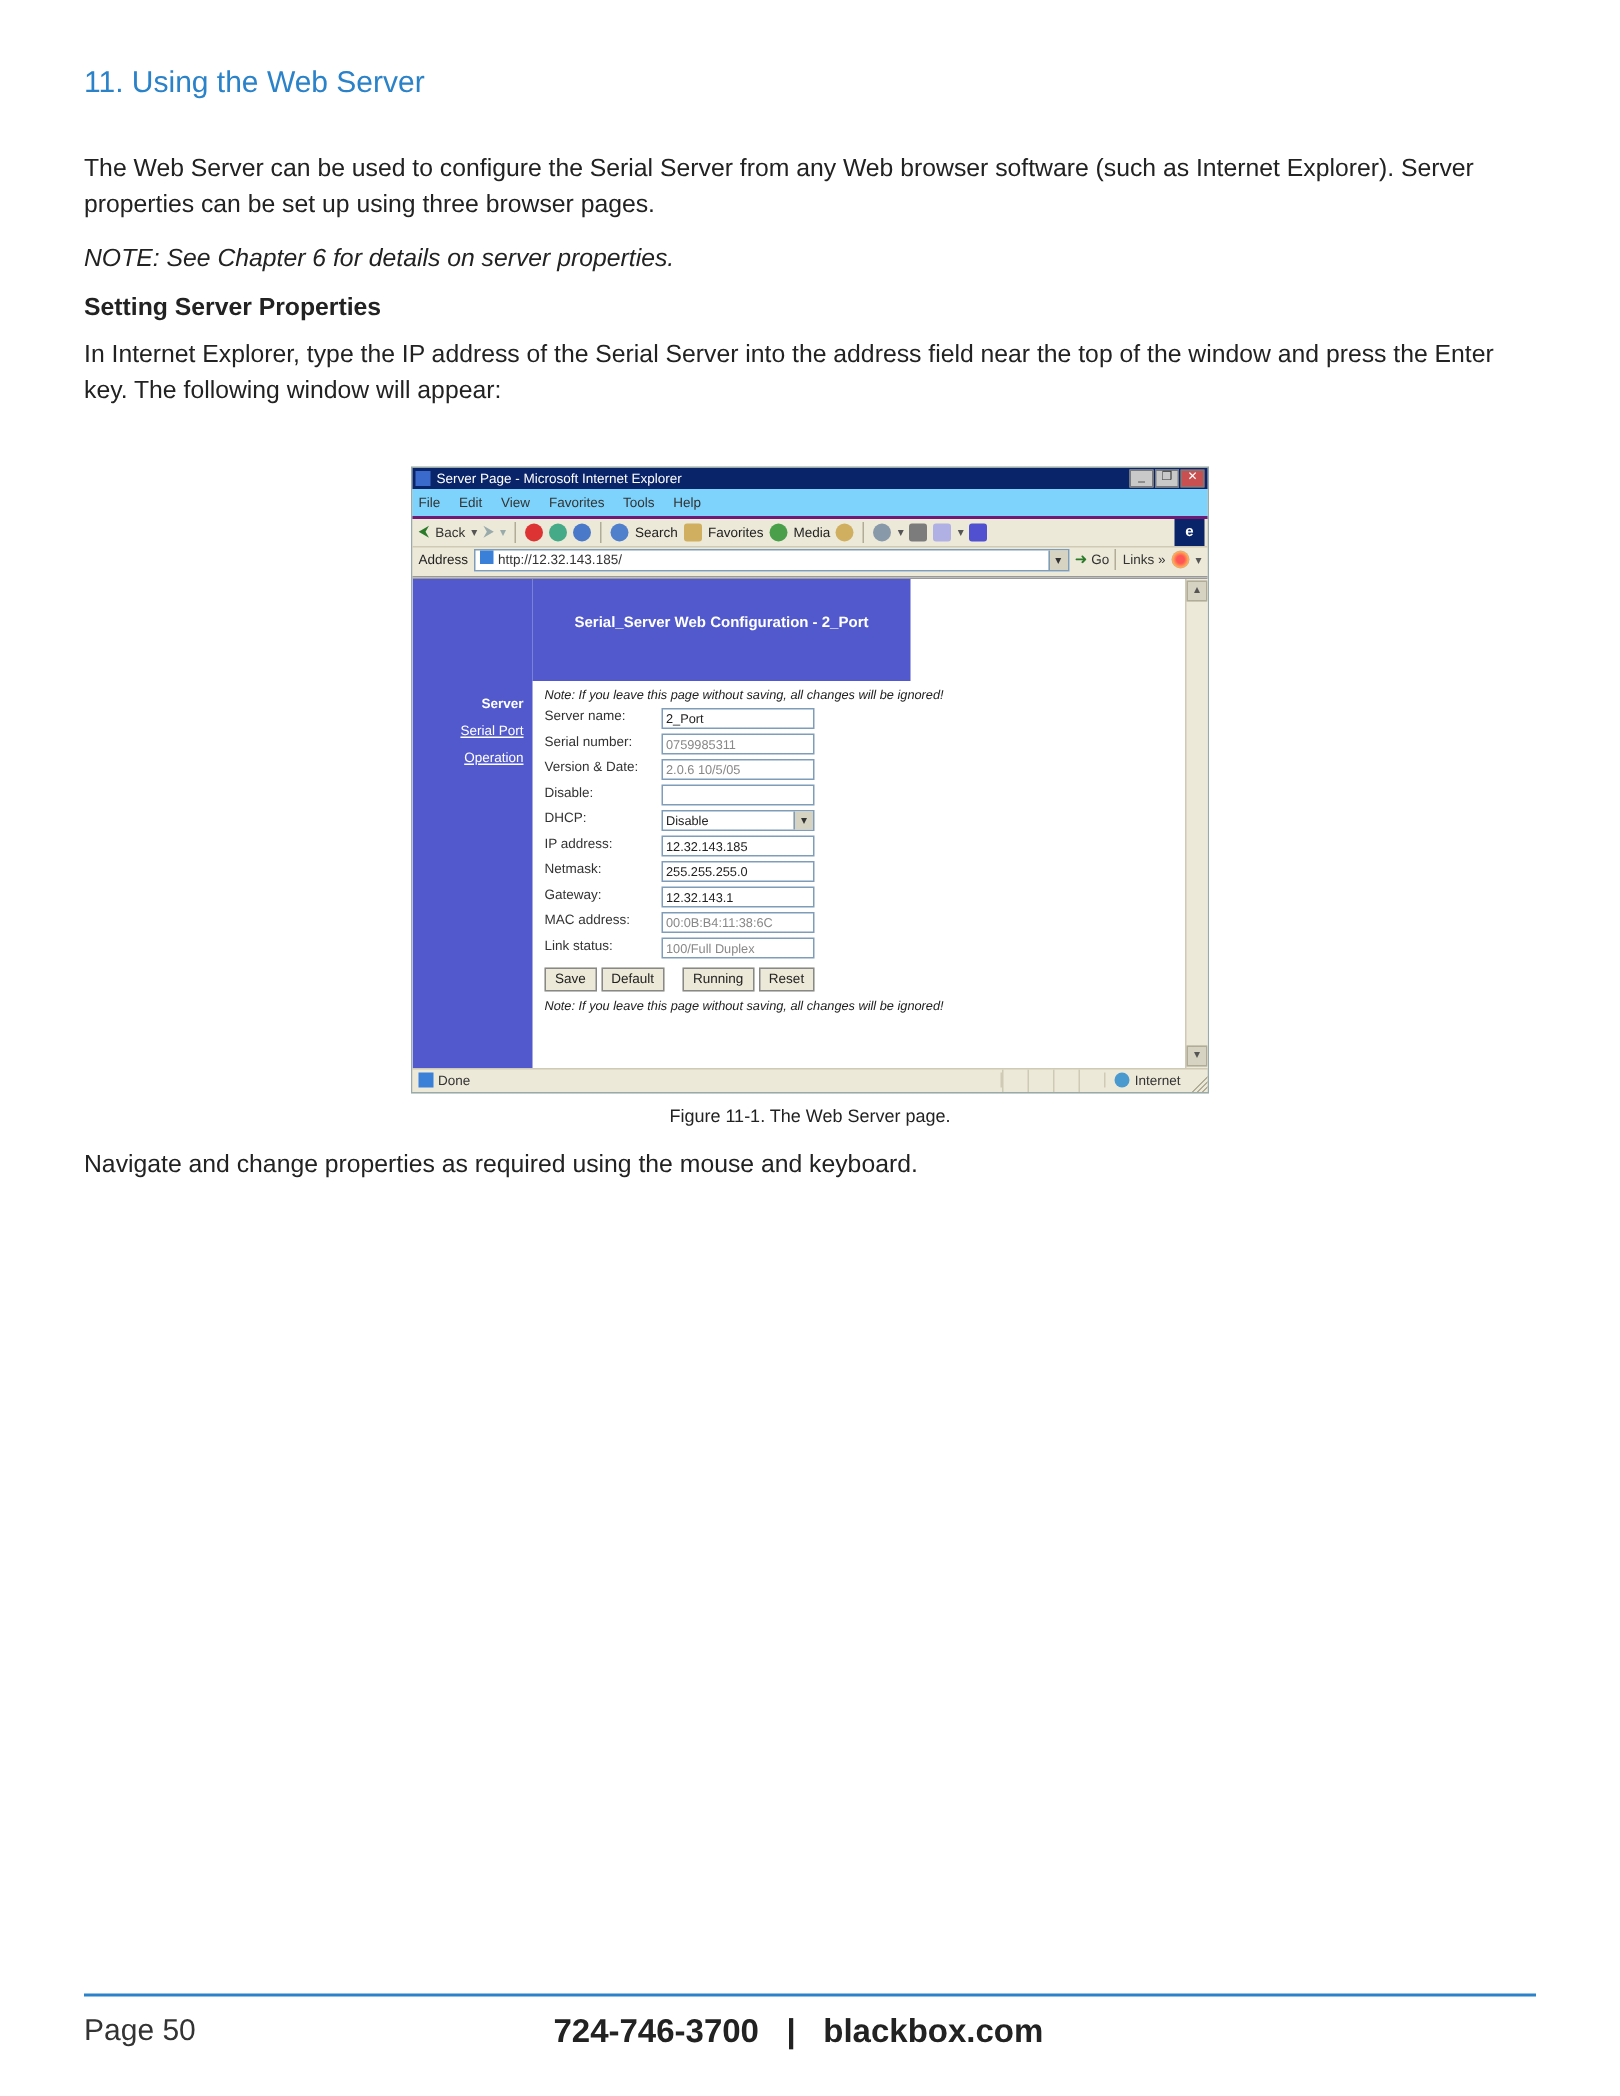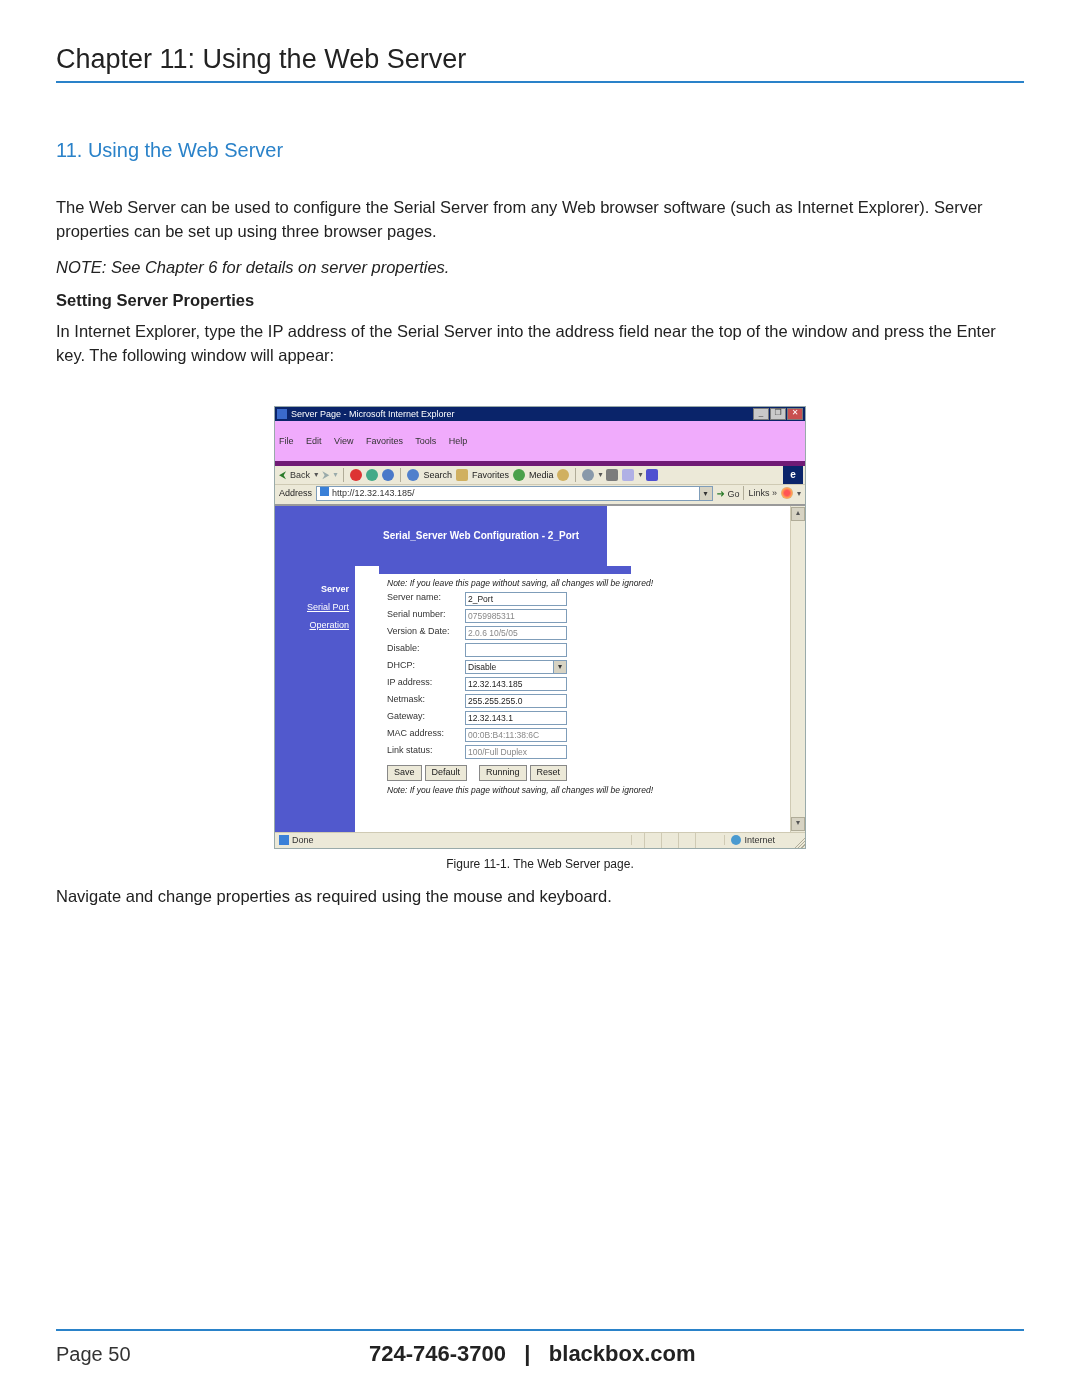--- a/index.html
+++ b/index.html
@@ -102,23 +102,23 @@
     background: #c9c9c9;
     border: 1px solid #7a7a7a;
     font-size: 8px;
     line-height: 8px;
     text-align: center;
     color: #333;
   }
   .titlebar .wbtn.x { background:#c85050; color:#fff; }
 
   .menubar {
-    background: #f0abfc;
-    border-bottom: 5px solid #701a75;
-    padding: 15px 4px;
+    background: #7dd3fc;
+    border-bottom: 2px solid #701a75;
+    padding: 4px 4px;
     font-size: 9px;
     color: #333;
   }
   .menubar span { margin-right: 10px; }
 
   .toolbar {
     background: #ece9d8;
     display: flex;
     align-items: center;
     height: 18px;
@@ -200,21 +200,21 @@
   }
   .viewport .right-spacer .sbbtn {
     width:12px; height:12px; margin:1px auto;
     background:#d7d3c3;
     border:1px solid #b0ac98;
     font-size:8px; text-align:center; line-height:10px; color:#555;
   }
   .viewport .right-spacer .sbfill { flex:1; }
 
   
-  .config-area { display:flex;gap:24px; }
+  .config-area { display:flex; }
   .config-banner {
     background: #5159cd;
     color: #fff;
     width: 332px;
     height: 60px;
     display: flex;
     align-items: center;
     justify-content: center;
     font-size: 10px;
     font-weight: bold;
@@ -268,21 +268,20 @@
   }
 
   .statusbar {
     height: 15px;
     border-top: 1px solid #cfcab4;
     background: #ece9d8;
     display: flex;
     align-items: center;
     font-size: 9px;
     color: #333;
-    gap: 12px;
   }
   .statusbar .done {
     display:flex; align-items:center; gap:3px;
     padding: 0 4px;
     border-right: 1px solid #cfcab4;
     flex: 1;
   }
   .statusbar .cells { display:flex; }
   .statusbar .cell {
     width: 16px; height: 15px;
@@ -302,21 +301,20 @@
     text-align: center;
     font-size: 12px;
     margin: 6px 0 14px 0;
     color: #222;
   }
 </style>
 </head>
 <body>
 
 <div class="page">
-  <div class="chapter-title">Chapter 11: Using the Web Server</div>
   <div class="section-title">11. Using the Web Server</div>
 
   <div class="body-text">The Web Server can be used to configure the Serial Server from any Web browser software (such as Internet Explorer). Server properties can be set up using three browser pages.</div>
   <div class="note-text">NOTE: See Chapter 6 for details on server properties.</div>
   <div class="subheading">Setting Server Properties</div>
   <div class="body-text">In Internet Explorer, type the IP address of the Serial Server into the address field near the top of the window and press the Enter key. The following window will appear:</div>
 
   <div class="browser-wrap">
 
     <div class="titlebar">

